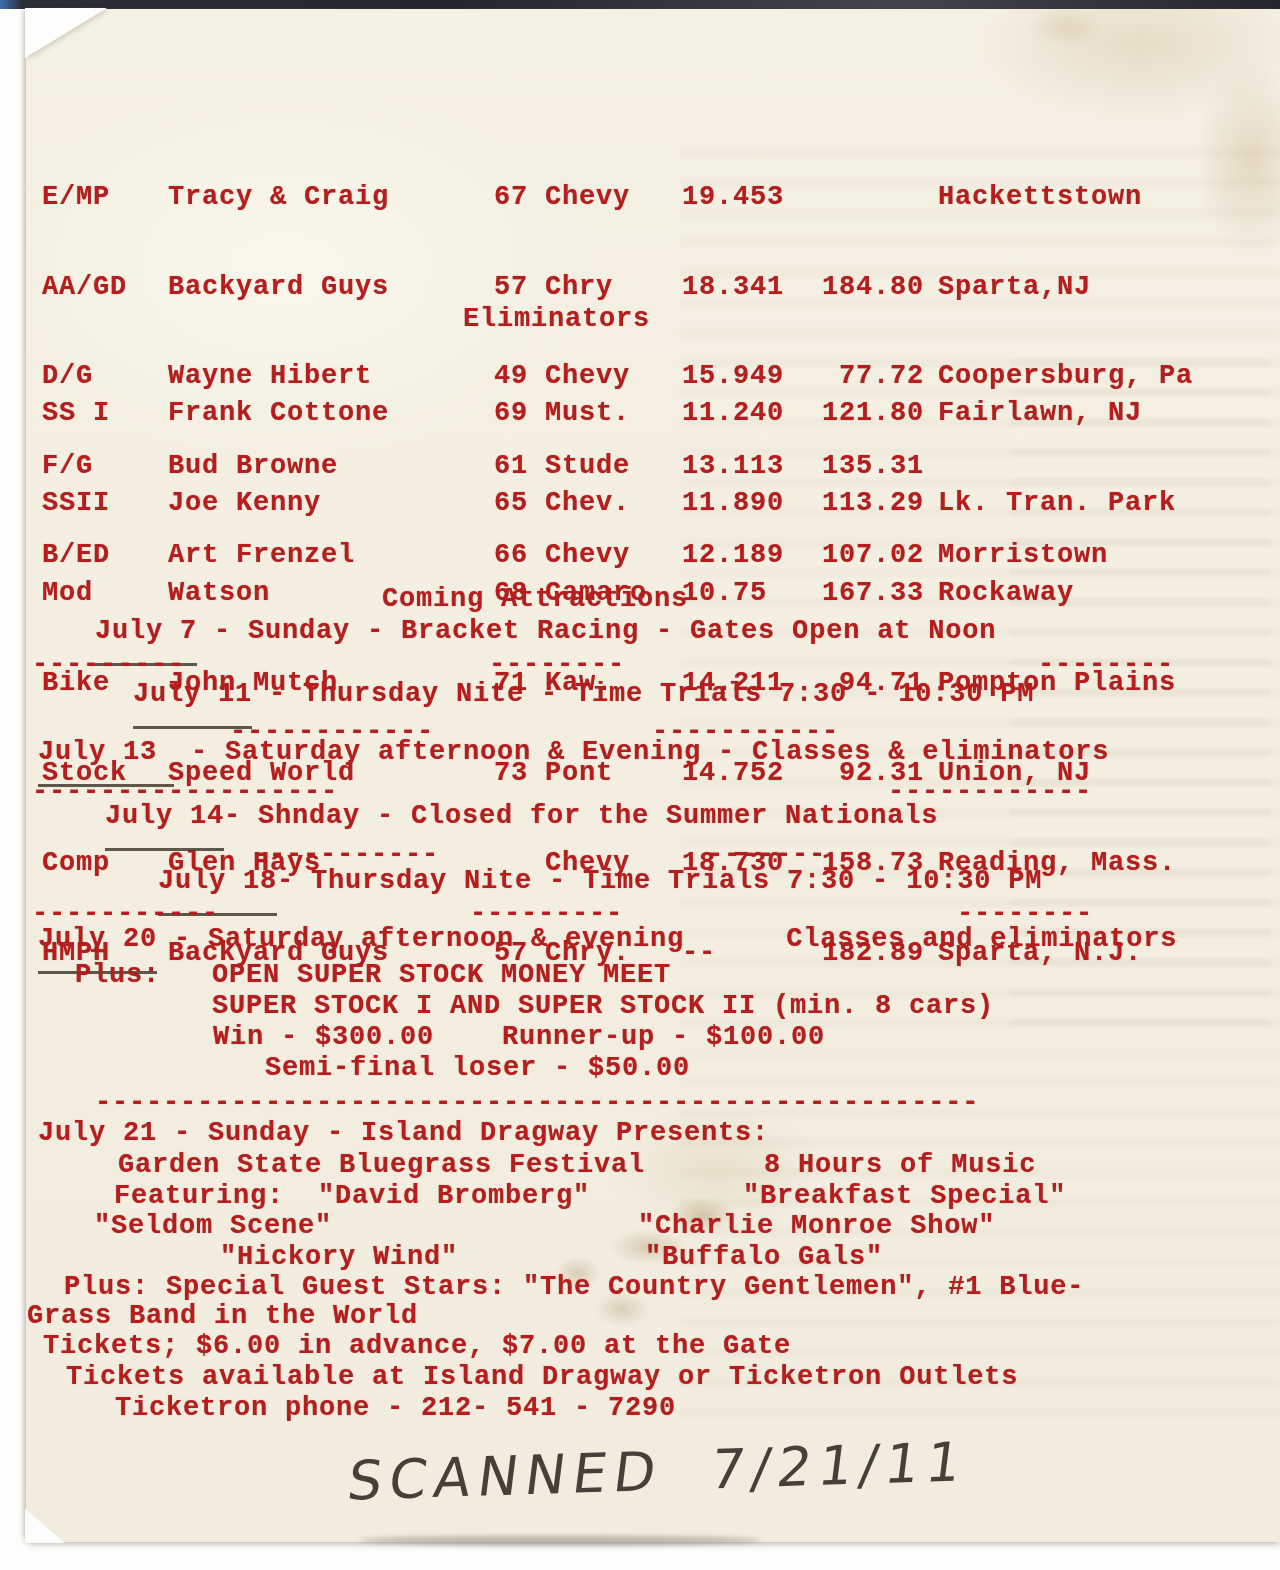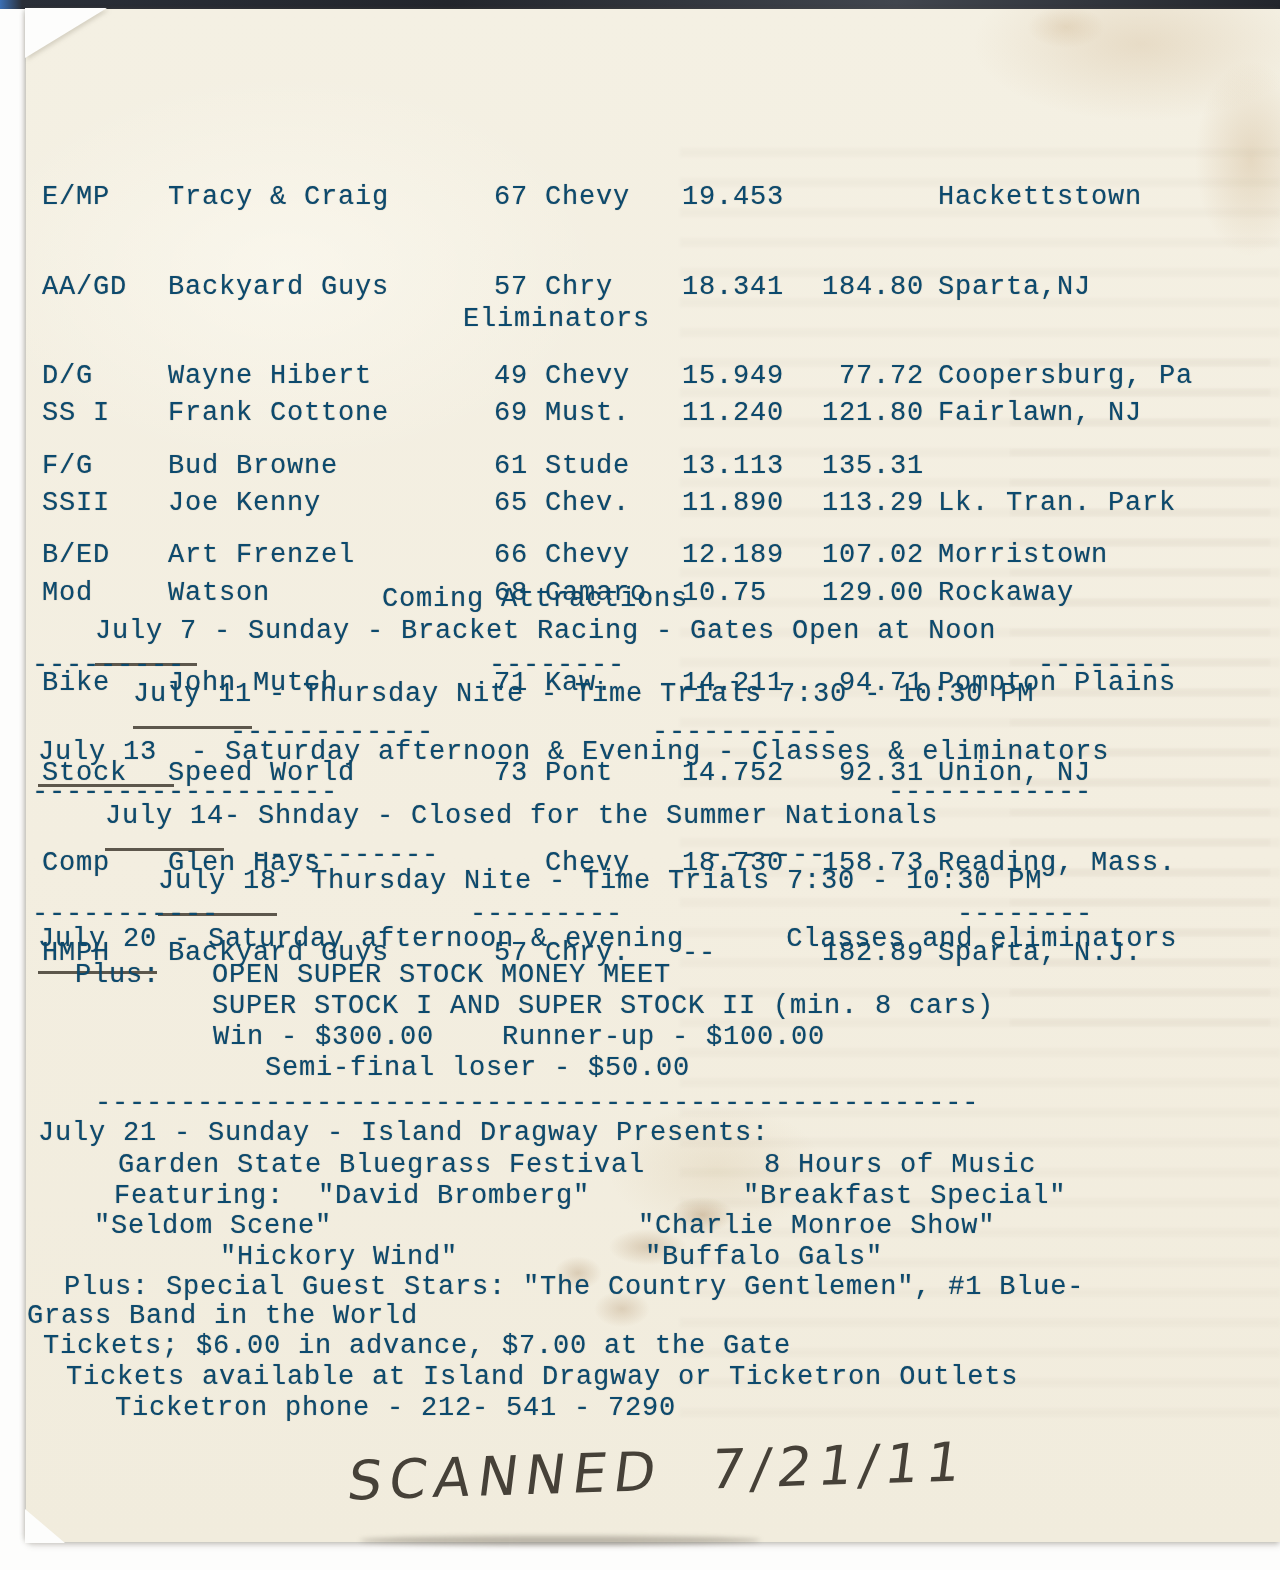--- a/index.html
+++ b/index.html
@@ -28,22 +28,22 @@
         border-bottom:34px solid #fdfdfc;border-right:40px solid transparent;}
   .ghost{position:absolute;right:0;top:120px;width:600px;height:1290px;opacity:.55;
         filter:blur(1.6px);pointer-events:none;
         background:repeating-linear-gradient(180deg, transparent 0 19px, rgba(128,118,96,.075) 19px 28px, transparent 28px 30px);}
   .ghost2{position:absolute;right:10px;top:330px;width:260px;height:700px;opacity:.4;
         filter:blur(1.2px);pointer-events:none;
         background:repeating-linear-gradient(180deg, transparent 0 20px, rgba(120,108,86,.09) 20px 27px, transparent 27px 30px);}
   .smudge{position:absolute;left:334px;top:1527px;width:400px;height:9px;border-radius:50%;
         background:rgba(112,106,94,.42);filter:blur(2.5px);}
   
-  .t{position:absolute;white-space:pre;font-size:27px;line-height:30px;font-weight:400;
-     letter-spacing:0.8px;color:#0c4a6e;text-shadow:0 0 1px rgba(66,60,49,.5);}
+  .t{position:absolute;white-space:pre;font-size:27px;line-height:30px;font-weight:700;
+     letter-spacing:0.8px;color:#b91c1c;text-shadow:0 0 1px rgba(66,60,49,.5);}
   .u{border-bottom:3px solid rgba(66,60,49,.85);padding-bottom:17px;}
   
   .tbl{position:absolute;left:42px;width:1210px;}
   .row{display:grid;grid-template-columns:126px 326px 188px 124px 118px auto;height:29.5px;}
   .row>span{white-space:pre;}
   .c-mph{text-align:right;}
   .c-town{padding-left:14px;}
   .grp{position:absolute;top:0;}
   .divline{position:absolute;left:0;top:0;width:1280px;height:30px;}
   .hand{position:absolute;left:348px;top:1440px;font-family:"DejaVu Sans",sans-serif;
@@ -85,21 +85,21 @@
   <div class="t" style="left:463px;top:304px;">Eliminators</div>
 
   <div class="t tbl" style="top:338px;">
     <div class="row" style="height:30px;">
       <span>SS I</span><span>Frank Cottone</span><span>69 Must.</span><span>11.240</span><span class="c-mph">121.80</span><span class="c-town">Fairlawn, NJ</span>
     </div>
     <div class="row" style="height:30px;">
       <span>SSII</span><span>Joe Kenny</span><span>65 Chev.</span><span>11.890</span><span class="c-mph">113.29</span><span class="c-town">Lk. Tran. Park</span>
     </div>
     <div class="row" style="height:30px;">
-      <span>Mod</span><span>Watson</span><span>68 Camaro</span><span>10.75</span><span class="c-mph">129.00</span><span class="c-town">Rockaway</span>
+      <span>Mod</span><span>Watson</span><span>68 Camaro</span><span>10.75</span><span class="c-mph">167.33</span><span class="c-town">Rockaway</span>
     </div>
     <div class="row" style="height:30px;">
       <span>Bike</span><span>John Mutch</span><span>71 Kaw.</span><span>14.211</span><span class="c-mph">94.71</span><span class="c-town">Pompton Plains</span>
     </div>
     <div class="row" style="height:30px;">
       <span>Stock</span><span>Speed World</span><span>73 Pont</span><span>14.752</span><span class="c-mph">92.31</span><span class="c-town">Union, NJ</span>
     </div>
     <div class="row" style="height:30px;">
       <span>Comp</span><span>Glen Hays</span><span>   Chevy</span><span>18.730</span><span class="c-mph">158.73</span><span class="c-town">Reading, Mass.</span>
     </div>

